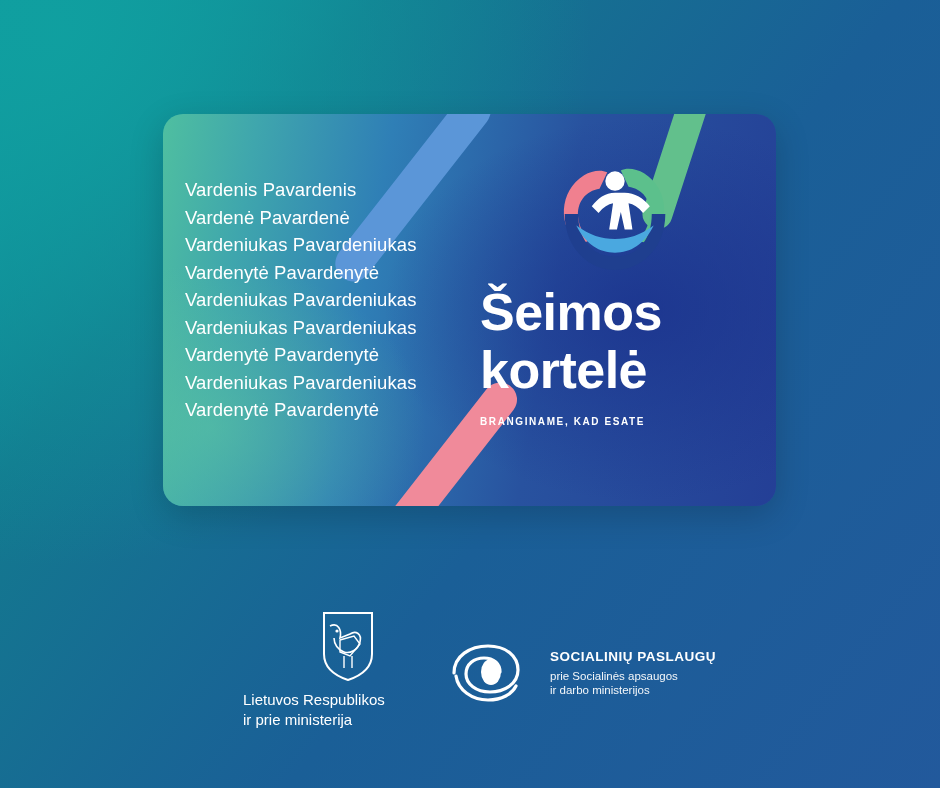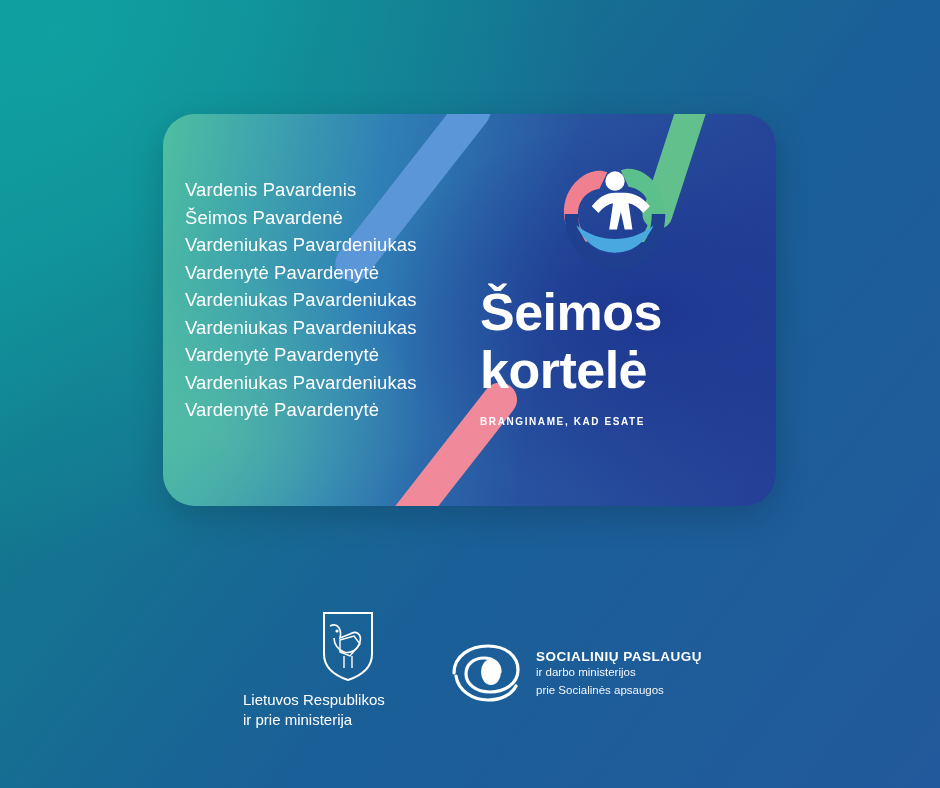--- a/index.html
+++ b/index.html
@@ -22,21 +22,21 @@
       linear-gradient(128deg, #0f9aa0 0%, #13798f 24%, #1a5f97 58%, #22599c 100%);
   }
 
   
   .card {
     position: absolute;
     left: 163px;
     top: 114px;
     width: 613px;
     height: 392px;
-    border-radius: 32px;
+    border-radius: 20px;
     overflow: hidden;
     background: linear-gradient(100deg, #4fbfa0 0%, #3fa6ad 14%, #2f7fb6 34%, #28529f 62%, #243f96 100%);
     box-shadow: 0 10px 34px rgba(0,0,0,0.18);
   }
   .card-glow {
     position: absolute;
     inset: 0;
     background:
       radial-gradient(ellipse 60% 70% at 78% 50%, rgba(26,48,140,0.75) 0%, rgba(26,48,140,0) 70%),
       radial-gradient(ellipse 50% 60% at 8% 80%, rgba(94,200,160,0.55) 0%, rgba(94,200,160,0) 70%);
@@ -141,21 +141,21 @@
     color: #ffffff;
     font-size: 15px;
     line-height: 20px;
   }
   .dept {
     position: absolute;
     left: 448px;
     top: 42px;
     display: flex;
     align-items: center;
-    gap: 14px;
+    gap: 28px;
   }
   .dept-mark { width: 74px; height: 62px; flex: 0 0 auto; }
   .dept-text { color: #ffffff; }
   .dept-title {
     font-size: 13.5px;
     font-weight: 700;
     letter-spacing: 0.5px;
     line-height: 16px;
   }
   .dept-sub {
@@ -171,21 +171,21 @@
 <div class="bg-wrap"></div>
 
 <div class="card">
   <div class="card-glow"></div>
   <div class="stripe stripe-blue"></div>
   <div class="stripe stripe-green"></div>
   <div class="stripe stripe-pink"></div>
 
   <div class="names">
     <div class="name-line">Vardenis Pavardenis</div>
-    <div class="name-line">Šeimos Pavardenė</div>
+    <div class="name-line">Vardenė Pavardenė</div>
     <div class="name-line">Vardeniukas Pavardeniukas</div>
     <div class="name-line">Vardenytė Pavardenytė</div>
     <div class="name-line">Vardeniukas Pavardeniukas</div>
     <div class="name-line">Vardeniukas Pavardeniukas</div>
     <div class="name-line">Vardenytė Pavardenytė</div>
     <div class="name-line">Vardeniukas Pavardeniukas</div>
     <div class="name-line">Vardenytė Pavardenytė</div>
   </div>
 
   <div class="brand">
@@ -233,18 +233,18 @@
   <div class="dept">
     <div class="dept-mark">
       <svg viewBox="0 0 74 62" width="74" height="62" aria-hidden="true">
         <path d="M6 31 C 6 14, 22 4, 40 4 C 58 4, 70 14, 70 28 C 70 42, 56 50, 42 50 C 28 50, 18 42, 18 32 C 18 22, 26 16, 36 16 C 46 16, 52 22, 52 30" fill="none" stroke="#ffffff" stroke-width="3.2" stroke-linecap="round"></path>
         <path d="M8 34 C 10 48, 24 58, 40 58 C 54 58, 64 52, 68 44" fill="none" stroke="#ffffff" stroke-width="3.2" stroke-linecap="round"></path>
         <ellipse cx="43" cy="30" rx="10" ry="13" fill="#ffffff"></ellipse>
       </svg>
     </div>
     <div class="dept-text">
       <div class="dept-title">SOCIALINIŲ PASLAUGŲ</div>
+      <div class="dept-sub">prie Socialinės apsaugos</div>
       <div class="dept-sub" style="margin-top:0">ir darbo ministerijos</div>
-      <div class="dept-sub">prie Socialinės apsaugos</div>
     </div>
   </div>
 
 </div>
 
 </body></html>

